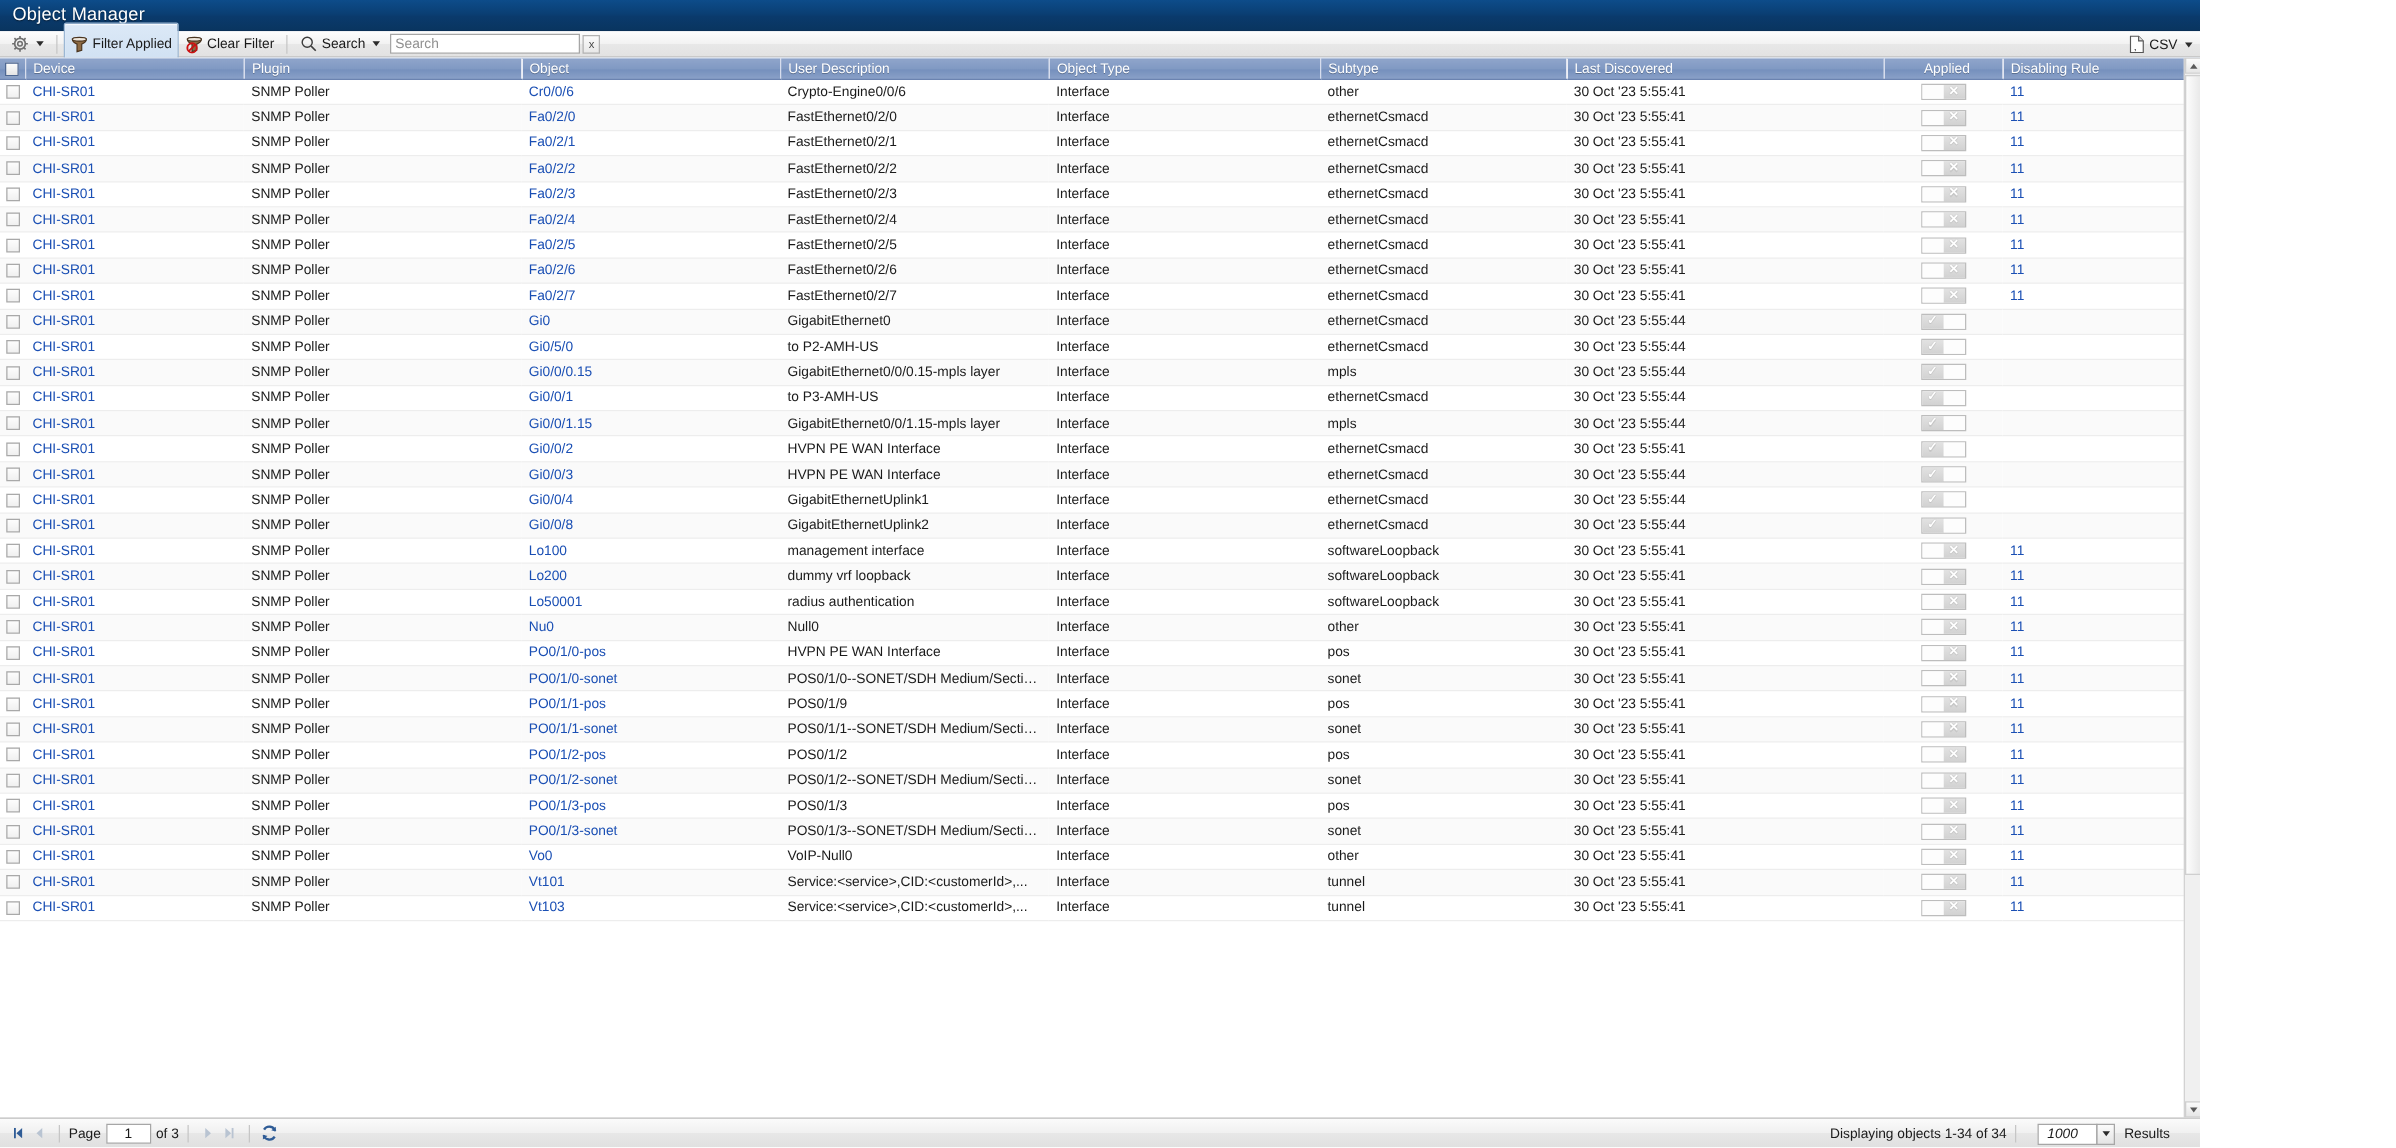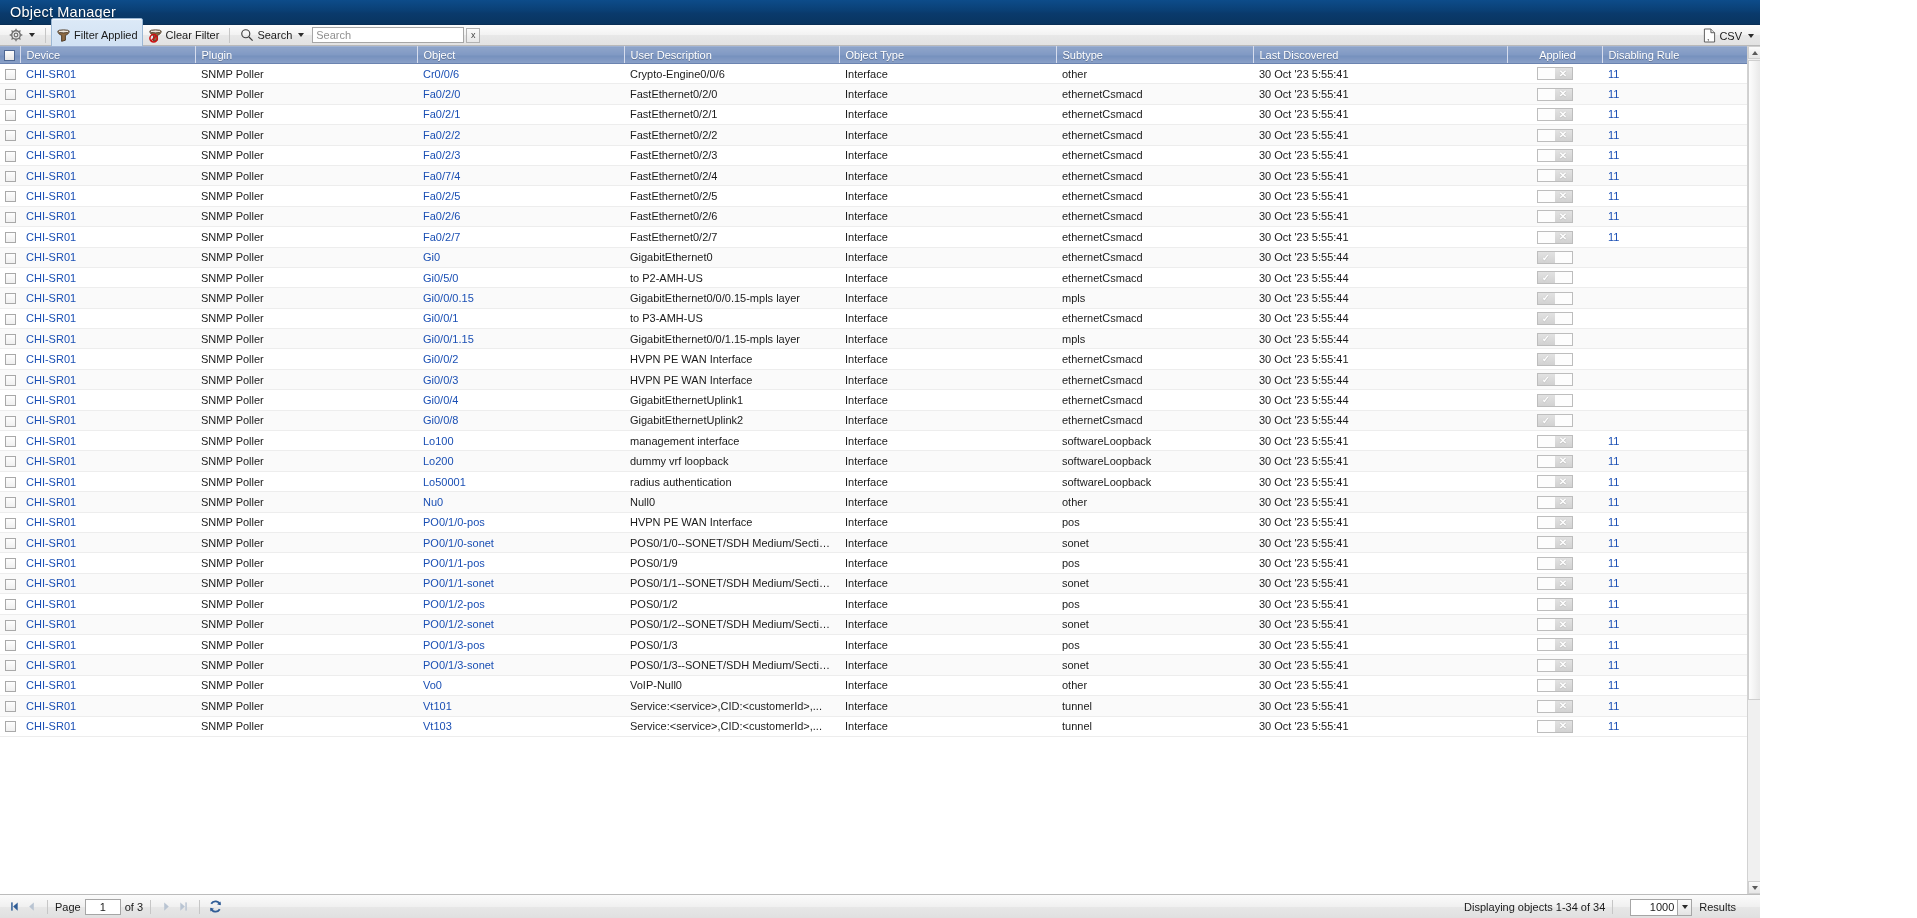--- a/index.html
+++ b/index.html
@@ -296,26 +296,27 @@
     display: flex; align-items: center; gap: 0px;
     font-size: 11px;
   }
   .results-select {
     width: 48px; height: 17px;
     border: 1px solid #a6a6a6;
     background: #fff;
     display: inline-flex;
     align-items: center;
     justify-content: flex-end;
-    padding-right: 3px;
+    padding-right: 15px;
     font-size: 11px;
     box-sizing: border-box;
     margin: 0 3px 0 10px;
     cursor: pointer;
     position: relative;
+    font-style: italic;
   }
   .results-select .dd {
     position: absolute;
     right: -15px; top: -1px;
     width: 15px; height: 17px;
     border: 1px solid #a6a6a6;
     background: linear-gradient(to bottom,#fbfbfb,#e4e4e4);
     display: inline-flex; align-items: center; justify-content: center;
     box-sizing: border-box;
   }
@@ -517,21 +518,21 @@
                   <span class="tg-glyph">✕</span>
                 </span>
               </span></td>
             <td><a class="cell-link">11</a></td>
             <td></td>
           </tr>
           <tr class="alt">
             <td class="cb-col"><span class="row-cb"></span></td>
             <td><a class="cell-link">CHI-SR01</a></td>
             <td>SNMP Poller</td>
-            <td><a class="cell-link">Fa0/7/4</a></td>
+            <td><a class="cell-link">Fa0/2/4</a></td>
             <td>FastEthernet0/2/4</td>
             <td>Interface</td>
             <td>ethernetCsmacd</td>
             <td>30 Oct '23 5:55:41</td>
             <td style="text-align: center;"><span class="toggle">
                 <span class="half off"></span>
                 <span class="half on">
                   <span class="tg-glyph">✕</span>
                 </span>
               </span></td>

